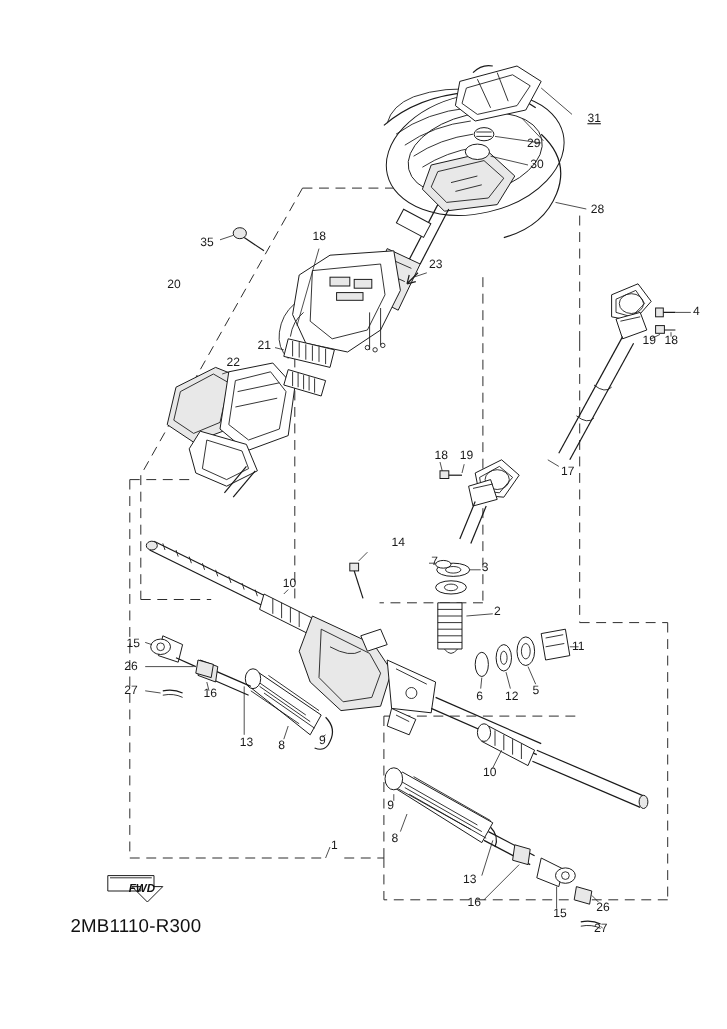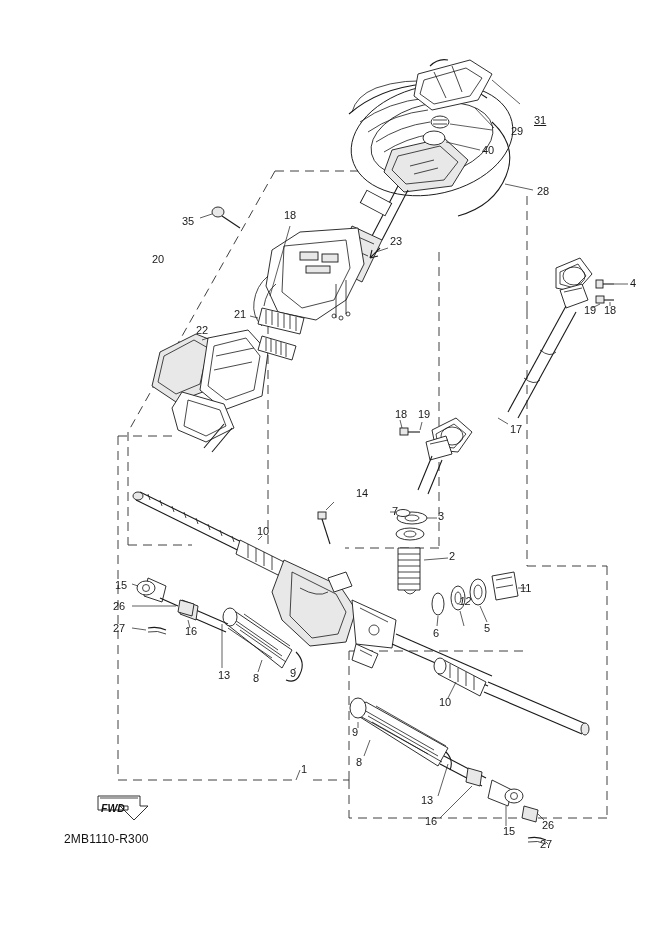--- a/index.html
+++ b/index.html
@@ -20,28 +20,28 @@
     font-size: 11px;
     color: #1a1a1a;
     font-family: "Liberation Sans", sans-serif;
     white-space: nowrap;
     line-height: 1;
   }
   .part-code {
     position: absolute;
     left: 64px;
     top: 832px;
-    font-size: 12px;
+    font-size: 17px;
     letter-spacing: 0.2px;
     color: #111;
     font-family: "Liberation Sans", sans-serif;
   }
   .fwd-badge {
     position: absolute;
-    left: 84px;
+    left: 100px;
     top: 793px;
     width: 54px;
     height: 30px;
   }
   .fwd-badge .fwd-text {
     position: absolute;
     left: 17px;
     top: 9px;
     font-size: 10.5px;
     font-weight: bold;
@@ -355,48 +355,48 @@
       <path class="leader" d="M300 770 L296 780"></path>
     </g>
 
     <g>
       <path class="fillw" d="M98 796 L140 796 L140 806 L148 806 L134 820 L120 806 L128 806 L128 810 L98 810 Z" transform="rotate(0 120 806)"></path>
       <path class="ln thin" d="M100 798 L138 798"></path>
     </g>
 
   </svg>
 
-  <div class="label" style="left:534px; top:115px;text-decoration:underline;">31</div>
-  <div class="label" style="left:511px; top:126px;">29</div>
-  <div class="label" style="left:482px; top:145px;">40</div>
+  <div class="label" style="left:534px; top:103px;text-decoration:underline;">31</div>
+  <div class="label" style="left:479px; top:126px;">29</div>
+  <div class="label" style="left:482px; top:145px;">30</div>
   <div class="label" style="left:537px; top:186px;">28</div>
   <div class="label" style="left:182px; top:216px;">35</div>
   <div class="label" style="left:284px; top:210px;">18</div>
   <div class="label" style="left:390px; top:236px;">23</div>
   <div class="label" style="left:152px; top:254px;">20</div>
   <div class="label" style="left:234px; top:309px;">21</div>
-  <div class="label" style="left:196px; top:325px;">22</div>
+  <div class="label" style="left:206px; top:325px;">22</div>
   <div class="label" style="left:584px; top:305px;">19</div>
   <div class="label" style="left:604px; top:305px;">18</div>
   <div class="label" style="left:630px; top:278px;">4</div>
   <div class="label" style="left:395px; top:409px;">18</div>
   <div class="label" style="left:418px; top:409px;">19</div>
   <div class="label" style="left:510px; top:424px;">17</div>
   <div class="label" style="left:332px; top:488px;margin-left:24px;">14</div>
   <div class="label" style="left:392px; top:506px;">7</div>
   <div class="label" style="left:438px; top:511px;">3</div>
   <div class="label" style="left:257px; top:526px;">10</div>
   <div class="label" style="left:449px; top:551px;">2</div>
   <div class="label" style="left:115px; top:580px;">15</div>
   <div class="label" style="left:113px; top:601px;">26</div>
   <div class="label" style="left:113px; top:623px;">27</div>
   <div class="label" style="left:185px; top:626px;">16</div>
   <div class="label" style="left:520px; top:583px;">11</div>
   <div class="label" style="left:433px; top:628px;">6</div>
-  <div class="label" style="left:459px; top:596px;font-style:italic;">12</div>
+  <div class="label" style="left:459px; top:628px;">12</div>
   <div class="label" style="left:484px; top:623px;">5</div>
   <div class="label" style="left:218px; top:670px;">13</div>
   <div class="label" style="left:253px; top:673px;">8</div>
   <div class="label" style="left:290px; top:668px;">9</div>
   <div class="label" style="left:439px; top:697px;">10</div>
   <div class="label" style="left:352px; top:727px;">9</div>
   <div class="label" style="left:356px; top:757px;">8</div>
   <div class="label" style="left:301px; top:764px;">1</div>
   <div class="label" style="left:421px; top:795px;">13</div>
   <div class="label" style="left:425px; top:816px;">16</div>

